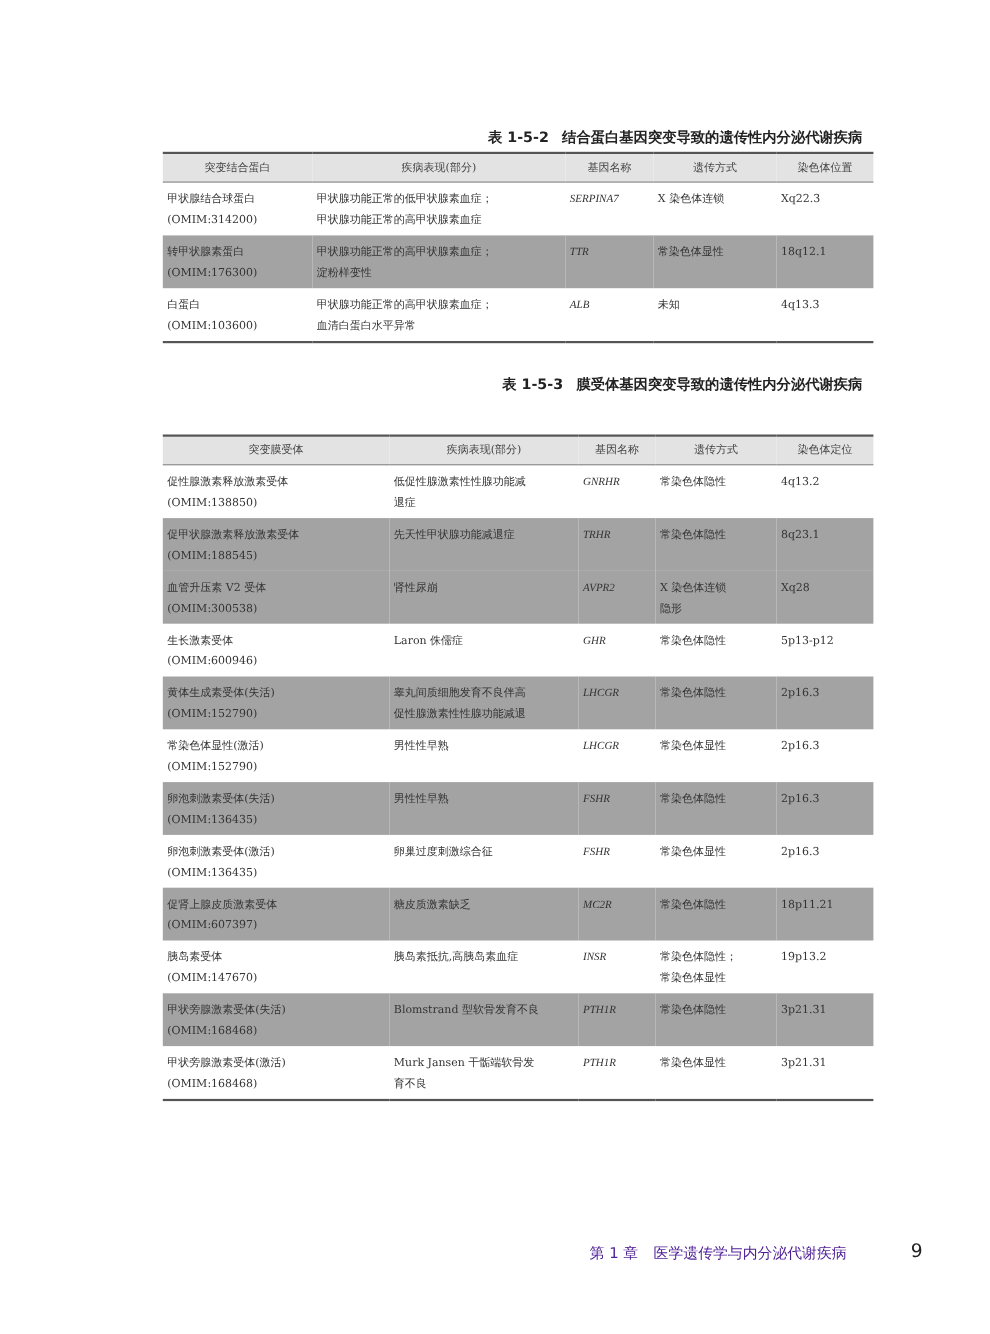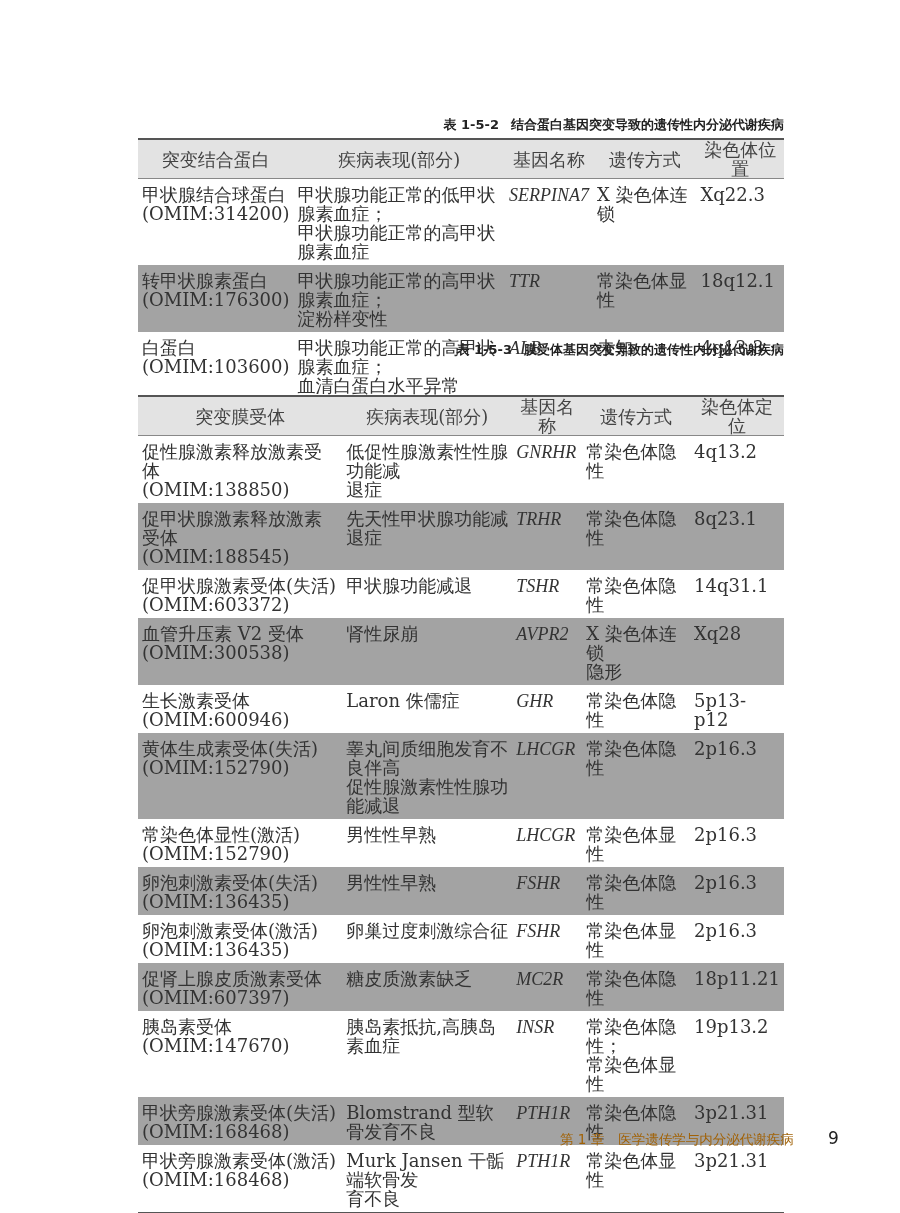--- a/index.html
+++ b/index.html
@@ -2,32 +2,32 @@
 <html><head>
 <meta charset="utf-8">
 <style>
   html, body { margin: 0; padding: 0; background: #ffffff; }
   body { width: 900px; height: 1213px; position: relative; overflow: hidden;
          font-family: "DejaVu Serif", "Liberation Serif", serif; color: #333333; }
   .caption { position: absolute; left: 138px; width: 646px; text-align: right;
              font-family: "DejaVu Sans", "Liberation Sans", sans-serif; font-weight: bold;
              font-size: 13px; color: #222222; }
   .caption .num { margin-right: 12px; }
-  table { position: absolute; left: 138px; width: 646px; border-collapse: collapse;
-          font-size: 18px; line-height: 19px; }
+  table { position: absolute; left: 148px; width: 646px; border-collapse: collapse;
+          font-size: 10px; line-height: 19px; }
   thead tr { background: #e3e3e3; }
   thead th { font-weight: normal; color: #444444; height: 25px; padding: 0 4px; text-align: center;
              border-top: 2px solid #555555; border-bottom: 1px solid #888888; }
   tbody td { vertical-align: top; padding: 6px 4px 4px 4px; text-align: left; color: #333333; }
   tbody tr.shade { background: #a3a3a3; }
   tbody tr:last-child td { border-bottom: 2px solid #555555; }
   .gene { font-style: italic; font-family: Liberation Serif, serif; }
   .line { display: block; }
-  .footer { position: absolute; top: 1131px; left: 560px;
-            font-family: "DejaVu Sans", "Liberation Sans", sans-serif; font-size: 13.5px; color: #a16207; }
+  .footer { position: absolute; top: 1131px; left: 536px;
+            font-family: "DejaVu Sans", "Liberation Sans", sans-serif; font-size: 13.5px; color: #4c1d95; }
   .footer .ch { margin-right: 14px; }
   .pagenum { position: absolute; top: 1128px; left: 828px;
              font-family: "DejaVu Sans", "Liberation Sans", sans-serif; font-size: 17px; color: #222; }
 </style>
 </head>
 <body>
 
 <div class="caption" style="top:116px;">
   <span class="num">表 1-5-2</span><span>结合蛋白基因突变导致的遗传性内分泌代谢疾病</span>
 </div>
@@ -142,34 +142,20 @@
         </td>
         <td>
           <span class="line">先天性甲状腺功能减退症</span>
         </td>
         <td><span class="gene">TRHR</span></td>
         <td>
           <span class="line">常染色体隐性</span>
         </td>
         <td><span>8q23.1</span></td>
       </tr>
-      <tr>
-        <td>
-          <span class="line">促甲状腺激素受体(失活)</span>
-          <span class="line">(OMIM:603372)</span>
-        </td>
-        <td>
-          <span class="line">甲状腺功能减退</span>
-        </td>
-        <td><span class="gene">TSHR</span></td>
-        <td>
-          <span class="line">常染色体隐性</span>
-        </td>
-        <td><span>14q31.1</span></td>
-      </tr>
       <tr class="shade">
         <td>
           <span class="line">血管升压素 V2 受体</span>
           <span class="line">(OMIM:300538)</span>
         </td>
         <td>
           <span class="line">肾性尿崩</span>
         </td>
         <td><span class="gene">AVPR2</span></td>
         <td>

